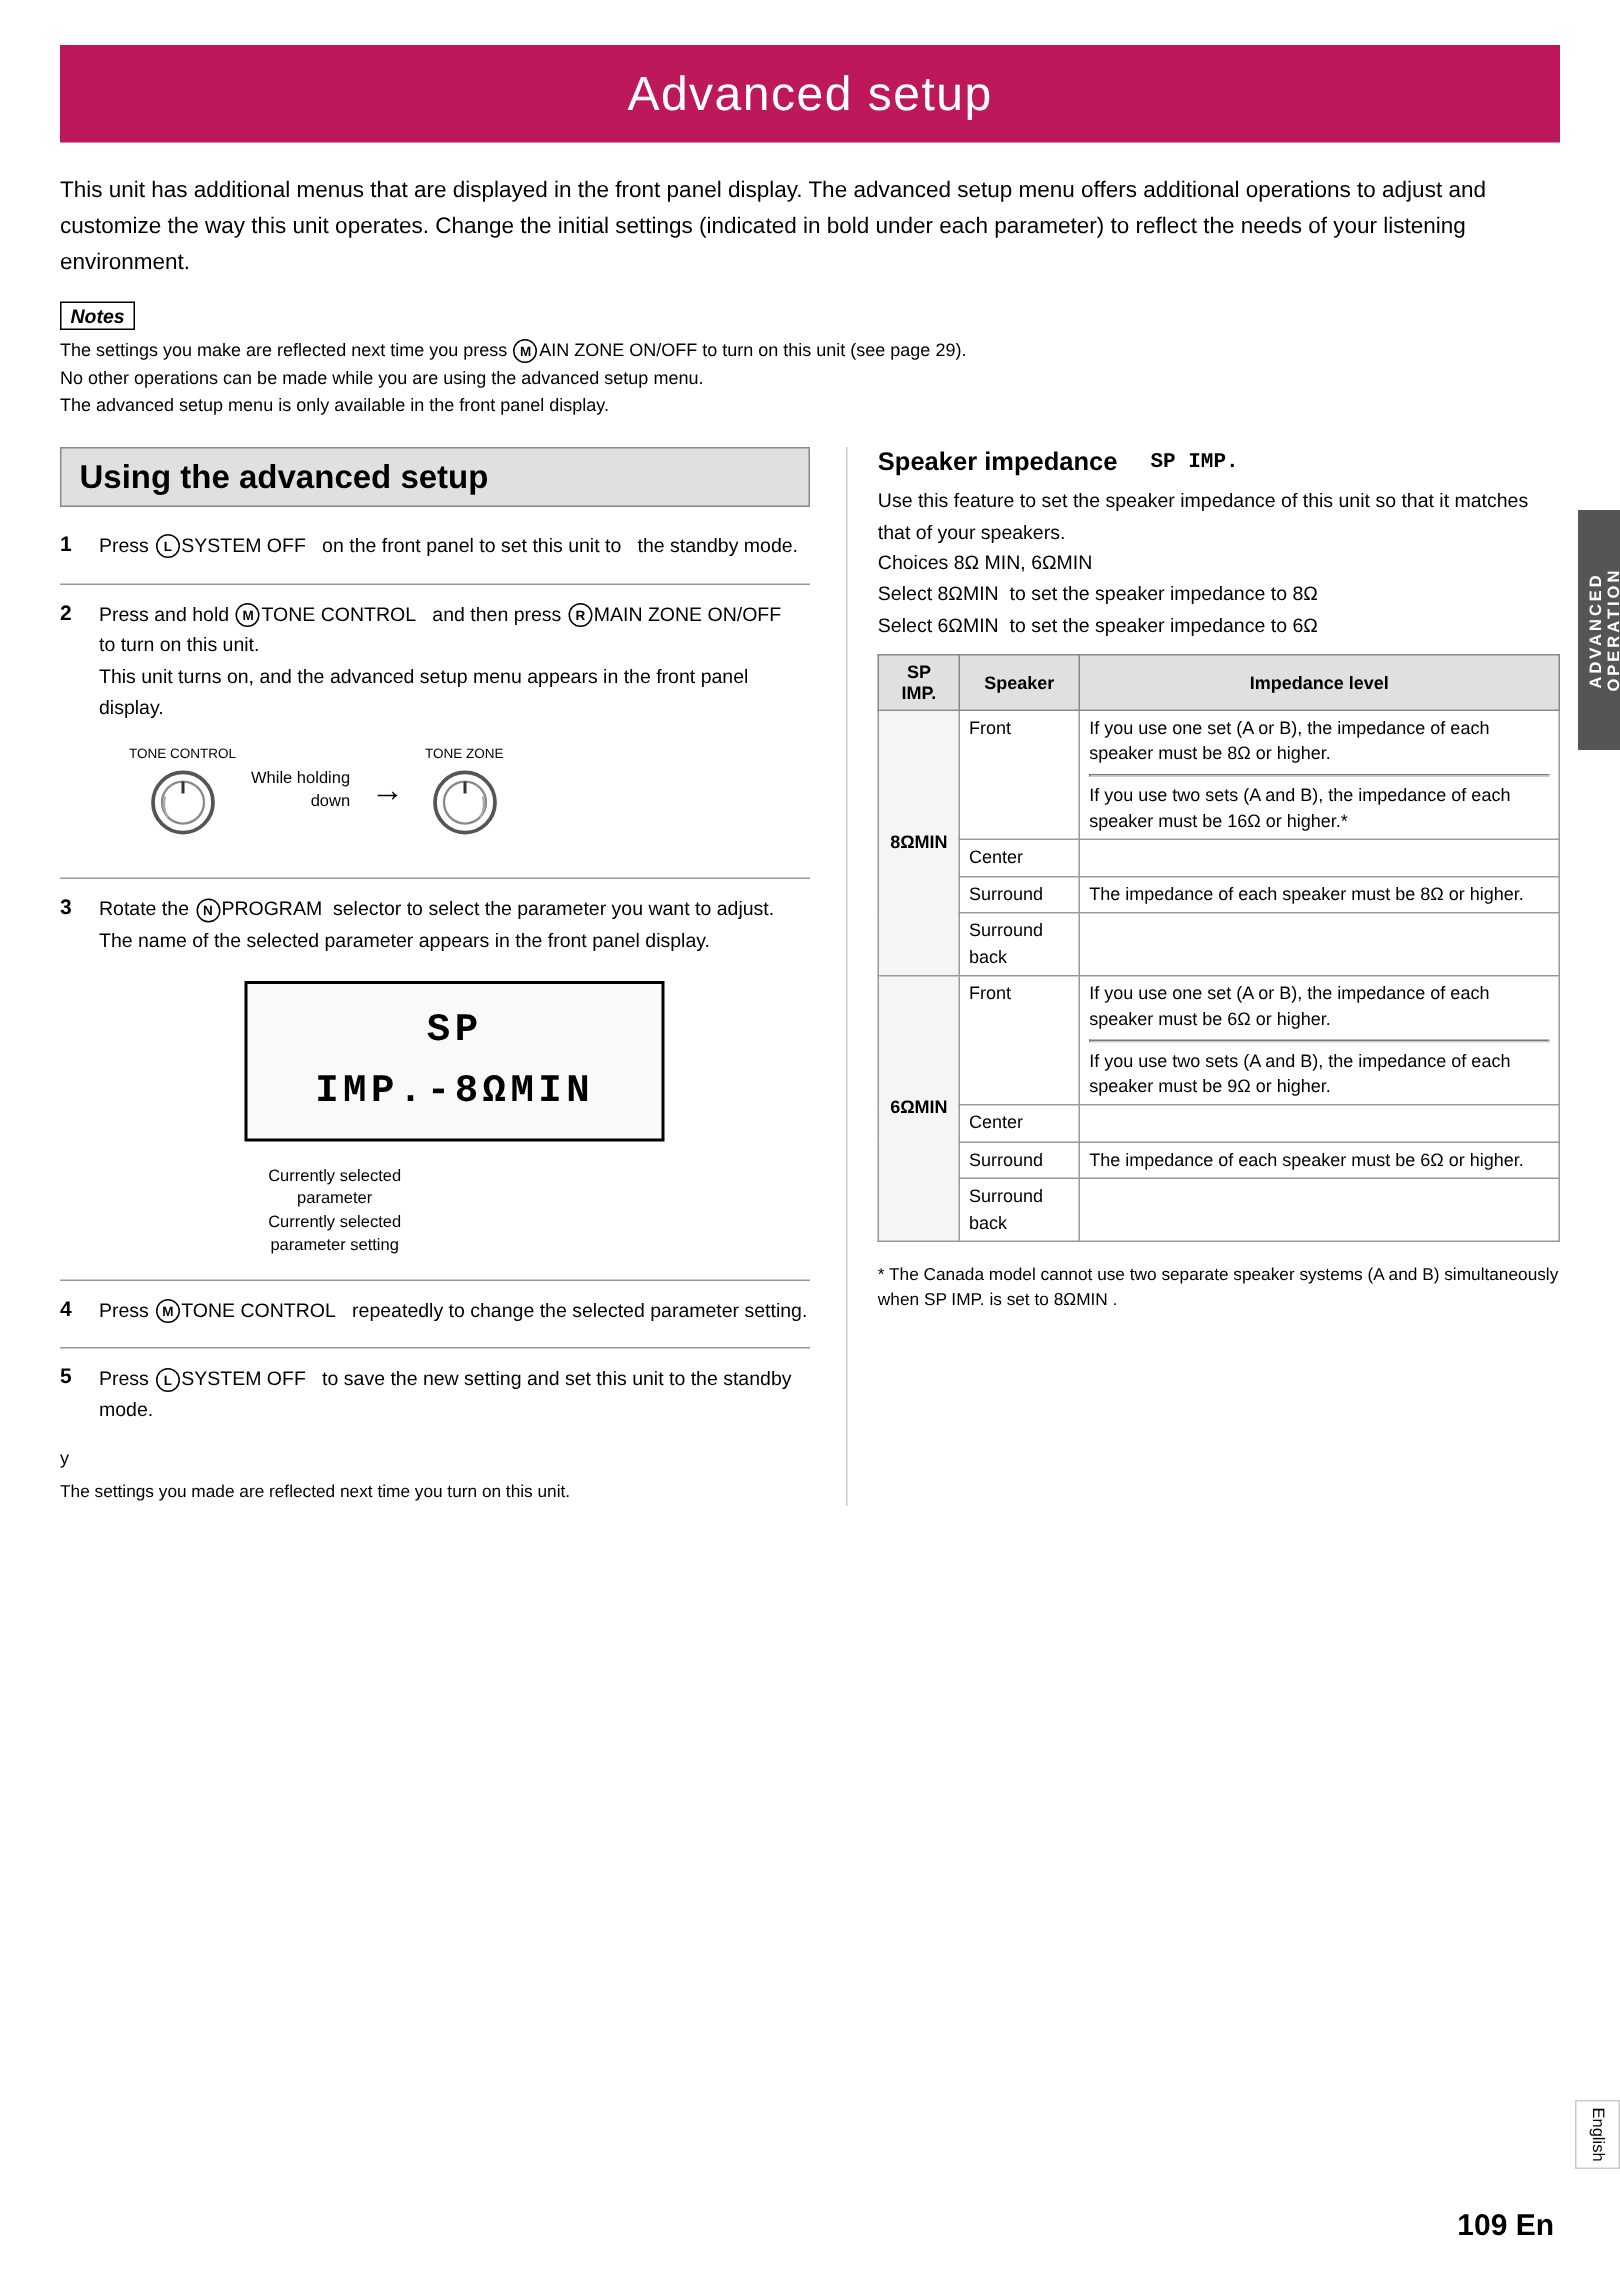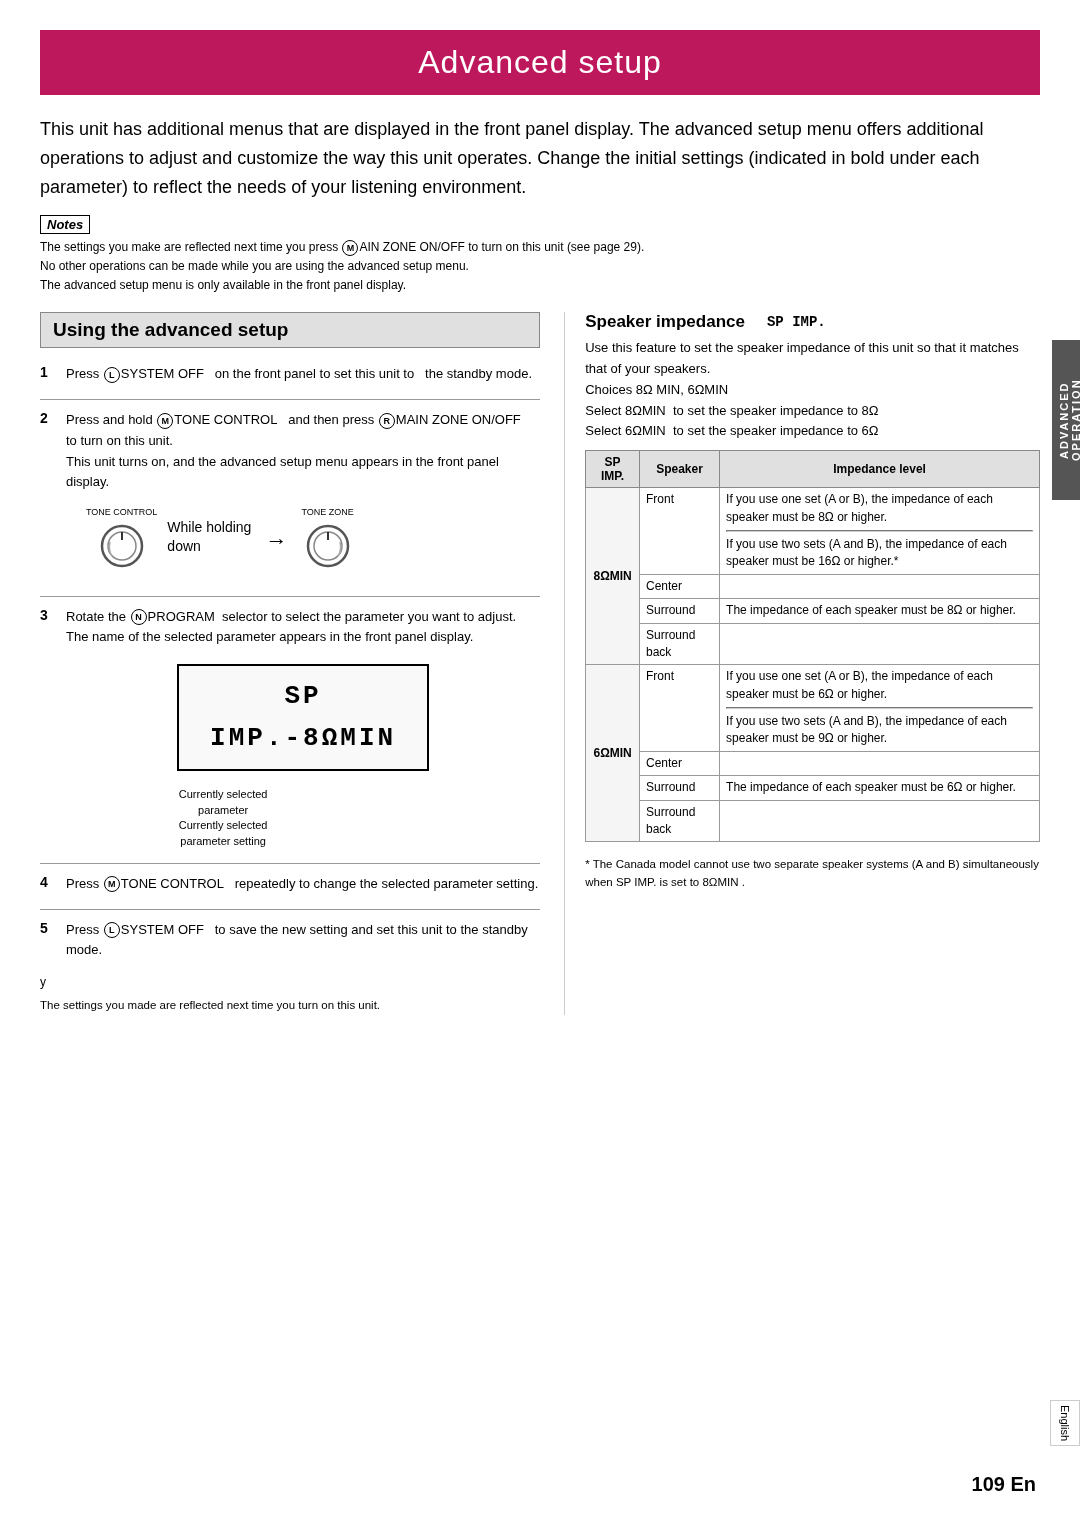--- a/index.html
+++ b/index.html
@@ -22,21 +22,21 @@
       background: #be185d;
       color: #fff;
       text-align: center;
       font-size: 32px;
       font-weight: normal;
       padding: 14px 0;
       margin-bottom: 20px;
       letter-spacing: 1px;
     }
     .intro-text {
-      font-size: 18px;
+      font-size: 15px;
       line-height: 1.6;
       margin-bottom: 14px;
     }
     .notes-section {
       margin-bottom: 18px;
     }
     .notes-title {
       font-weight: bold;
       font-style: italic;
       font-size: 13px;
@@ -58,21 +58,21 @@
       flex: 1.1;
     }
     .right-col {
       flex: 1;
       border-left: 1px solid #ccc;
       padding-left: 20px;
     }
     .section-header {
       background: #e0e0e0;
       border: 1px solid #888;
-      font-size: 19px;
+      font-size: 22px;
       font-weight: bold;
       padding: 6px 12px;
       margin-bottom: 16px;
     }
     .step {
       display: flex;
       margin-bottom: 14px;
       gap: 8px;
     }
     .step-num {
@@ -107,21 +107,21 @@
     }
     .display-box {
       border: 2px solid #000;
       padding: 10px 18px;
       font-family: 'Courier New', monospace;
       font-size: 26px;
       font-weight: bold;
       letter-spacing: 3px;
       text-align: center;
       margin: 16px auto;
-      width: 252px;
+      width: 280px;
       background: #f9f9f9;
     }
     .display-labels {
       display: flex;
       justify-content: space-around;
       font-size: 11px;
       text-align: center;
       margin-top: 4px;
       width: 280px;
       margin-left: auto;
@@ -272,21 +272,21 @@
           <div class="icon-row">
             <div class="icon-wrap">
               <div style="font-size:9px; text-align:center; margin-bottom:2px;">TONE CONTROL</div>
               <svg class="knob-icon" viewBox="0 0 48 48">
                 <circle cx="24" cy="24" r="20" fill="none" stroke="#555" stroke-width="2.5"></circle>
                 <circle cx="24" cy="24" r="14" fill="none" stroke="#888" stroke-width="1.5"></circle>
                 <line x1="24" y1="10" x2="24" y2="18" stroke="#333" stroke-width="2"></line>
                 <path d="M14 34 Q10 28 12 20" fill="none" stroke="#aaa" stroke-width="1.5"></path>
               </svg>
             </div>
-            <div style="text-align:left; font-size:14px; line-height:1.4;">While holding<br>down</div>
+            <div style="text-align:right; font-size:11px; line-height:1.4;">While holding<br>down</div>
             <div class="arrow-icon">→</div>
             <div class="icon-wrap">
               <div style="font-size:9px; text-align:center; margin-bottom:2px;">TONE ZONE</div>
               <svg class="knob-icon" viewBox="0 0 48 48">
                 <circle cx="24" cy="24" r="20" fill="none" stroke="#555" stroke-width="2.5"></circle>
                 <circle cx="24" cy="24" r="14" fill="none" stroke="#888" stroke-width="1.5"></circle>
                 <line x1="24" y1="10" x2="24" y2="18" stroke="#333" stroke-width="2"></line>
                 <path d="M34 34 Q38 28 36 20" fill="none" stroke="#aaa" stroke-width="1.5"></path>
               </svg>
             </div>

